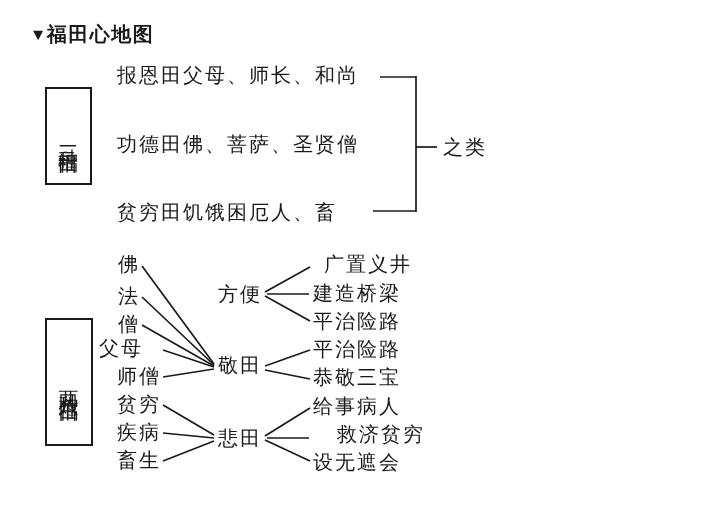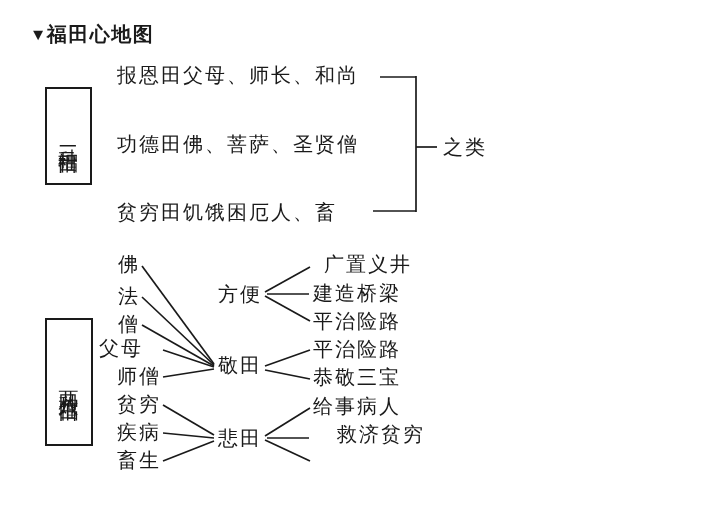--- a/index.html
+++ b/index.html
@@ -109,14 +109,15 @@
   <div class="txt" style="left:218px;top:352px;">敬田</div>
   <div class="txt" style="left:218px;top:425px;">悲田</div>
 
   <div class="txt" style="left:324px;top:251px;">广置义井</div>
   <div class="txt" style="left:313px;top:308px;">平治险路</div>
   <div class="txt" style="left:313px;top:280px;">建造桥梁</div>
   <div class="txt" style="left:313px;top:336px;">平治险路</div>
   <div class="txt" style="left:313px;top:364px;">恭敬三宝</div>
   <div class="txt" style="left:313px;top:393px;">给事病人</div>
   <div class="txt" style="left:297px;top:421px;margin-left:40px;">救济贫穷</div>
+  <div class="txt" style="left:313px;top:449px;">设无遮会</div>
 
 </div>
 
 </body></html>

